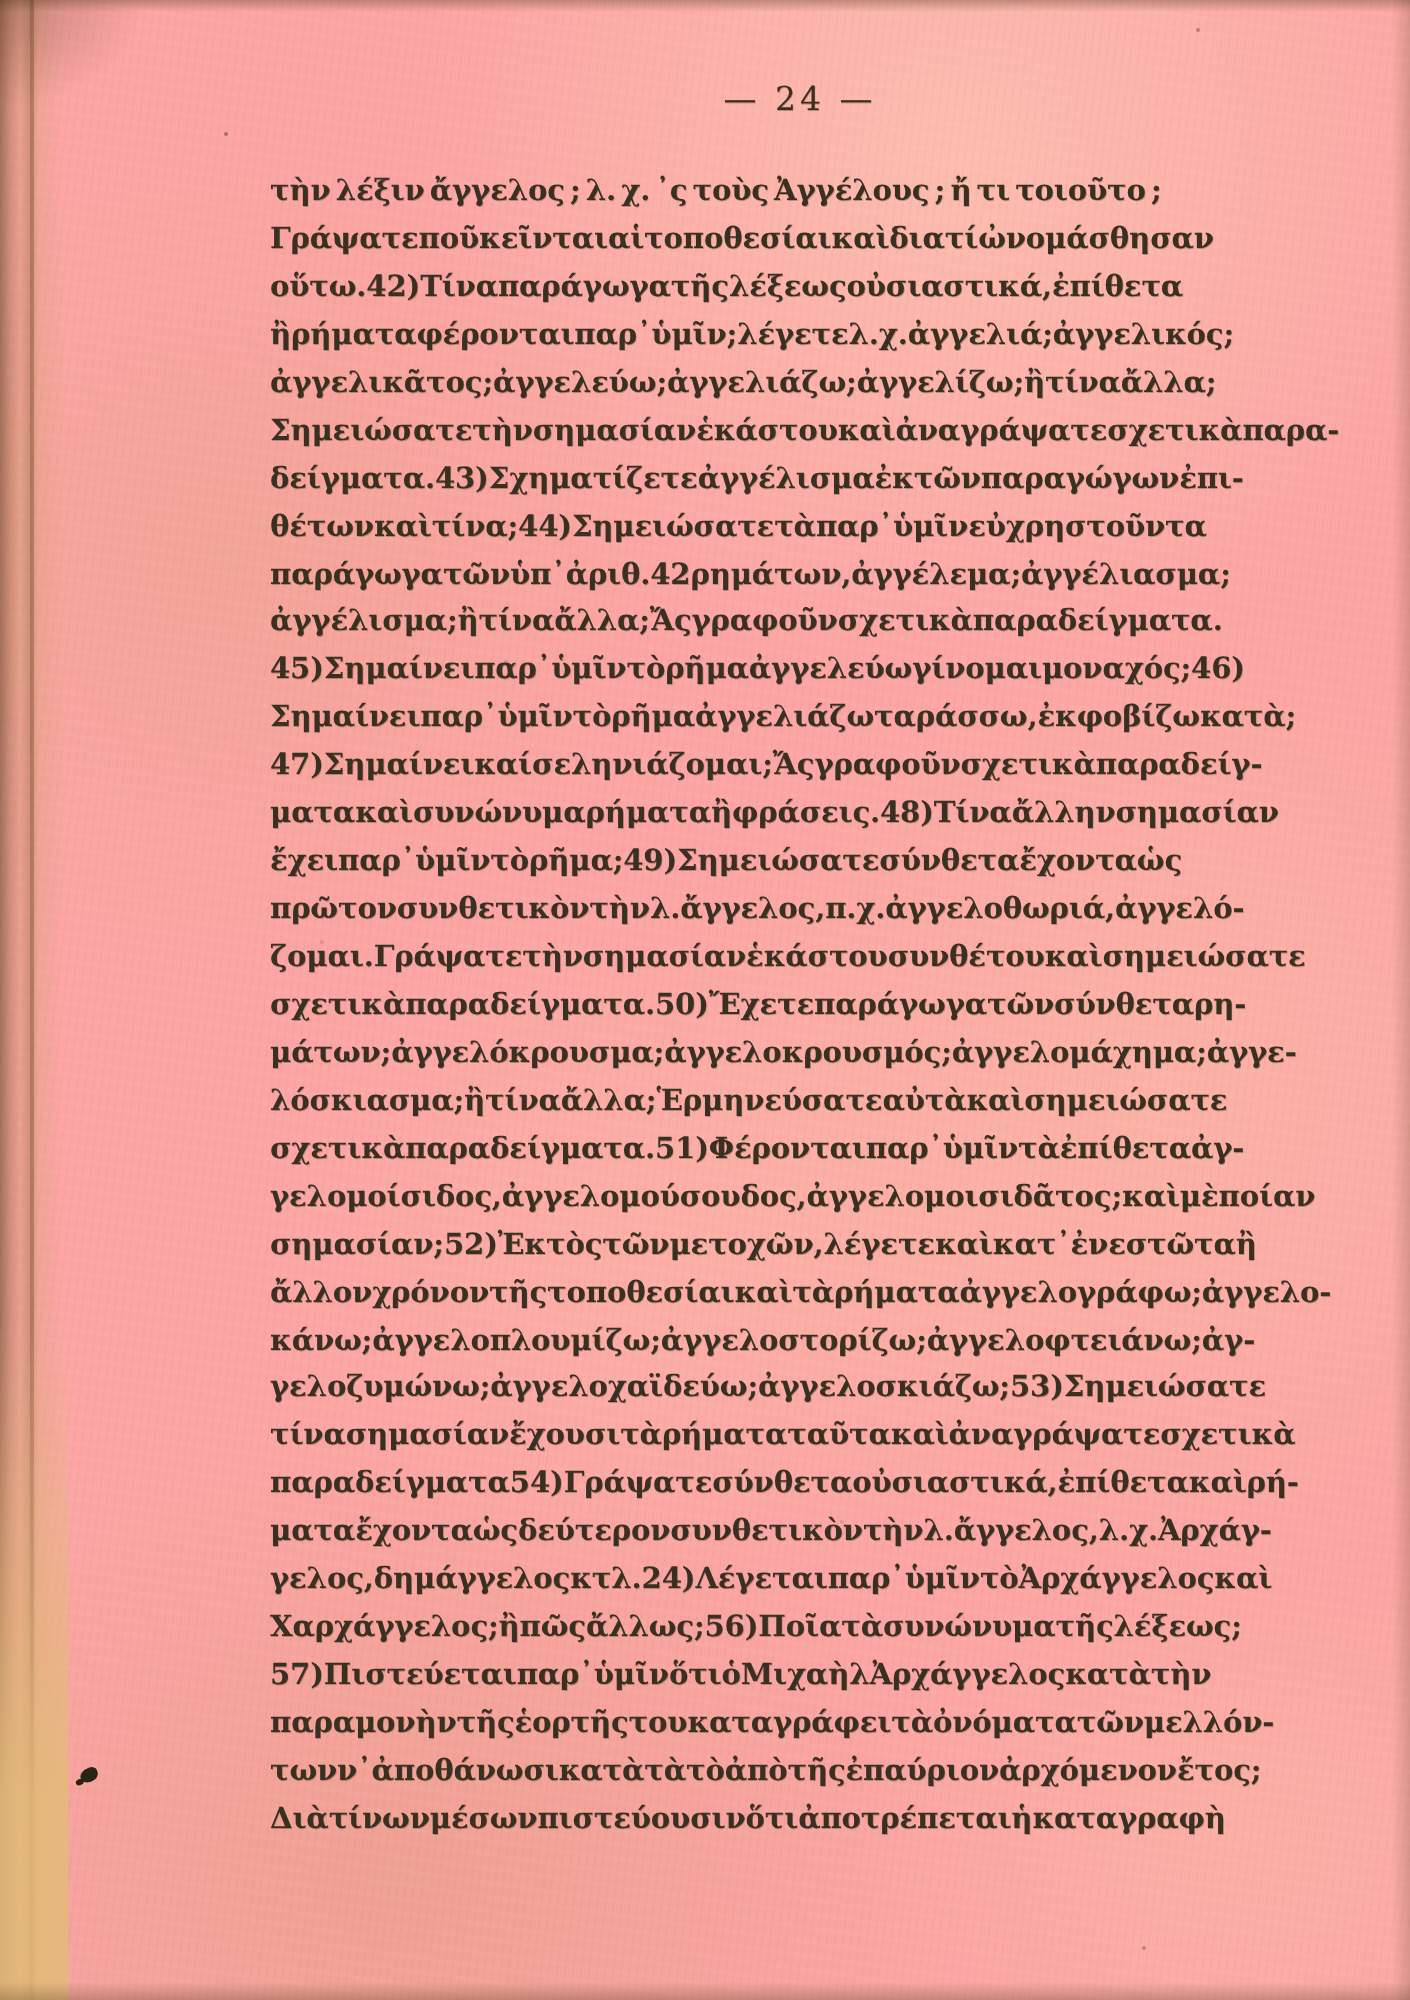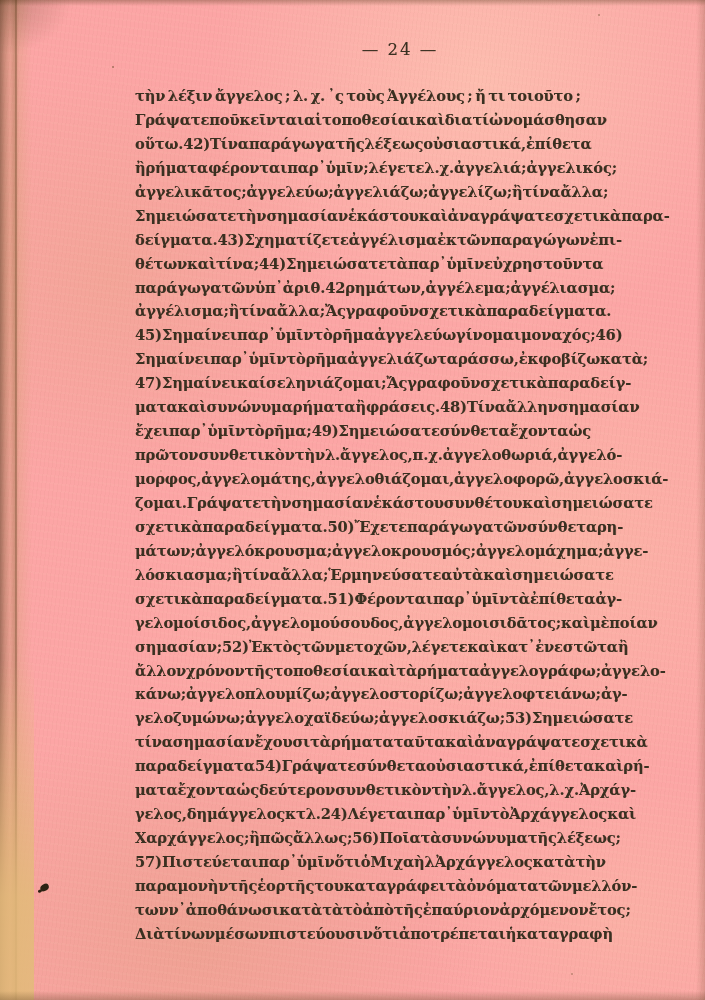--- a/index.html
+++ b/index.html
@@ -361,27 +361,20 @@
         <span>συνθετικὸν</span>
         <span>τὴν</span>
         <span>λ.</span>
         <span>ἄγγελος,</span>
         <span>π.</span>
         <span>χ.</span>
         <span>ἀγγελοθωριά,</span>
         <span>ἀγγελό-</span>
       </div>
       <div class="line">
-        <span>μορφος,</span>
-        <span>ἀγγελομάτης,</span>
-        <span>ἀγγελοθιάζομαι,</span>
-        <span>ἀγγελοφορῶ,</span>
-        <span>ἀγγελοσκιά-</span>
-      </div>
-      <div class="line">
         <span>ζομαι.</span>
         <span>Γράψατε</span>
         <span>τὴν</span>
         <span>σημασίαν</span>
         <span>ἑκάστου</span>
         <span>συνθέτου</span>
         <span>καὶ</span>
         <span>σημειώσατε</span>
       </div>
       <div class="line">

